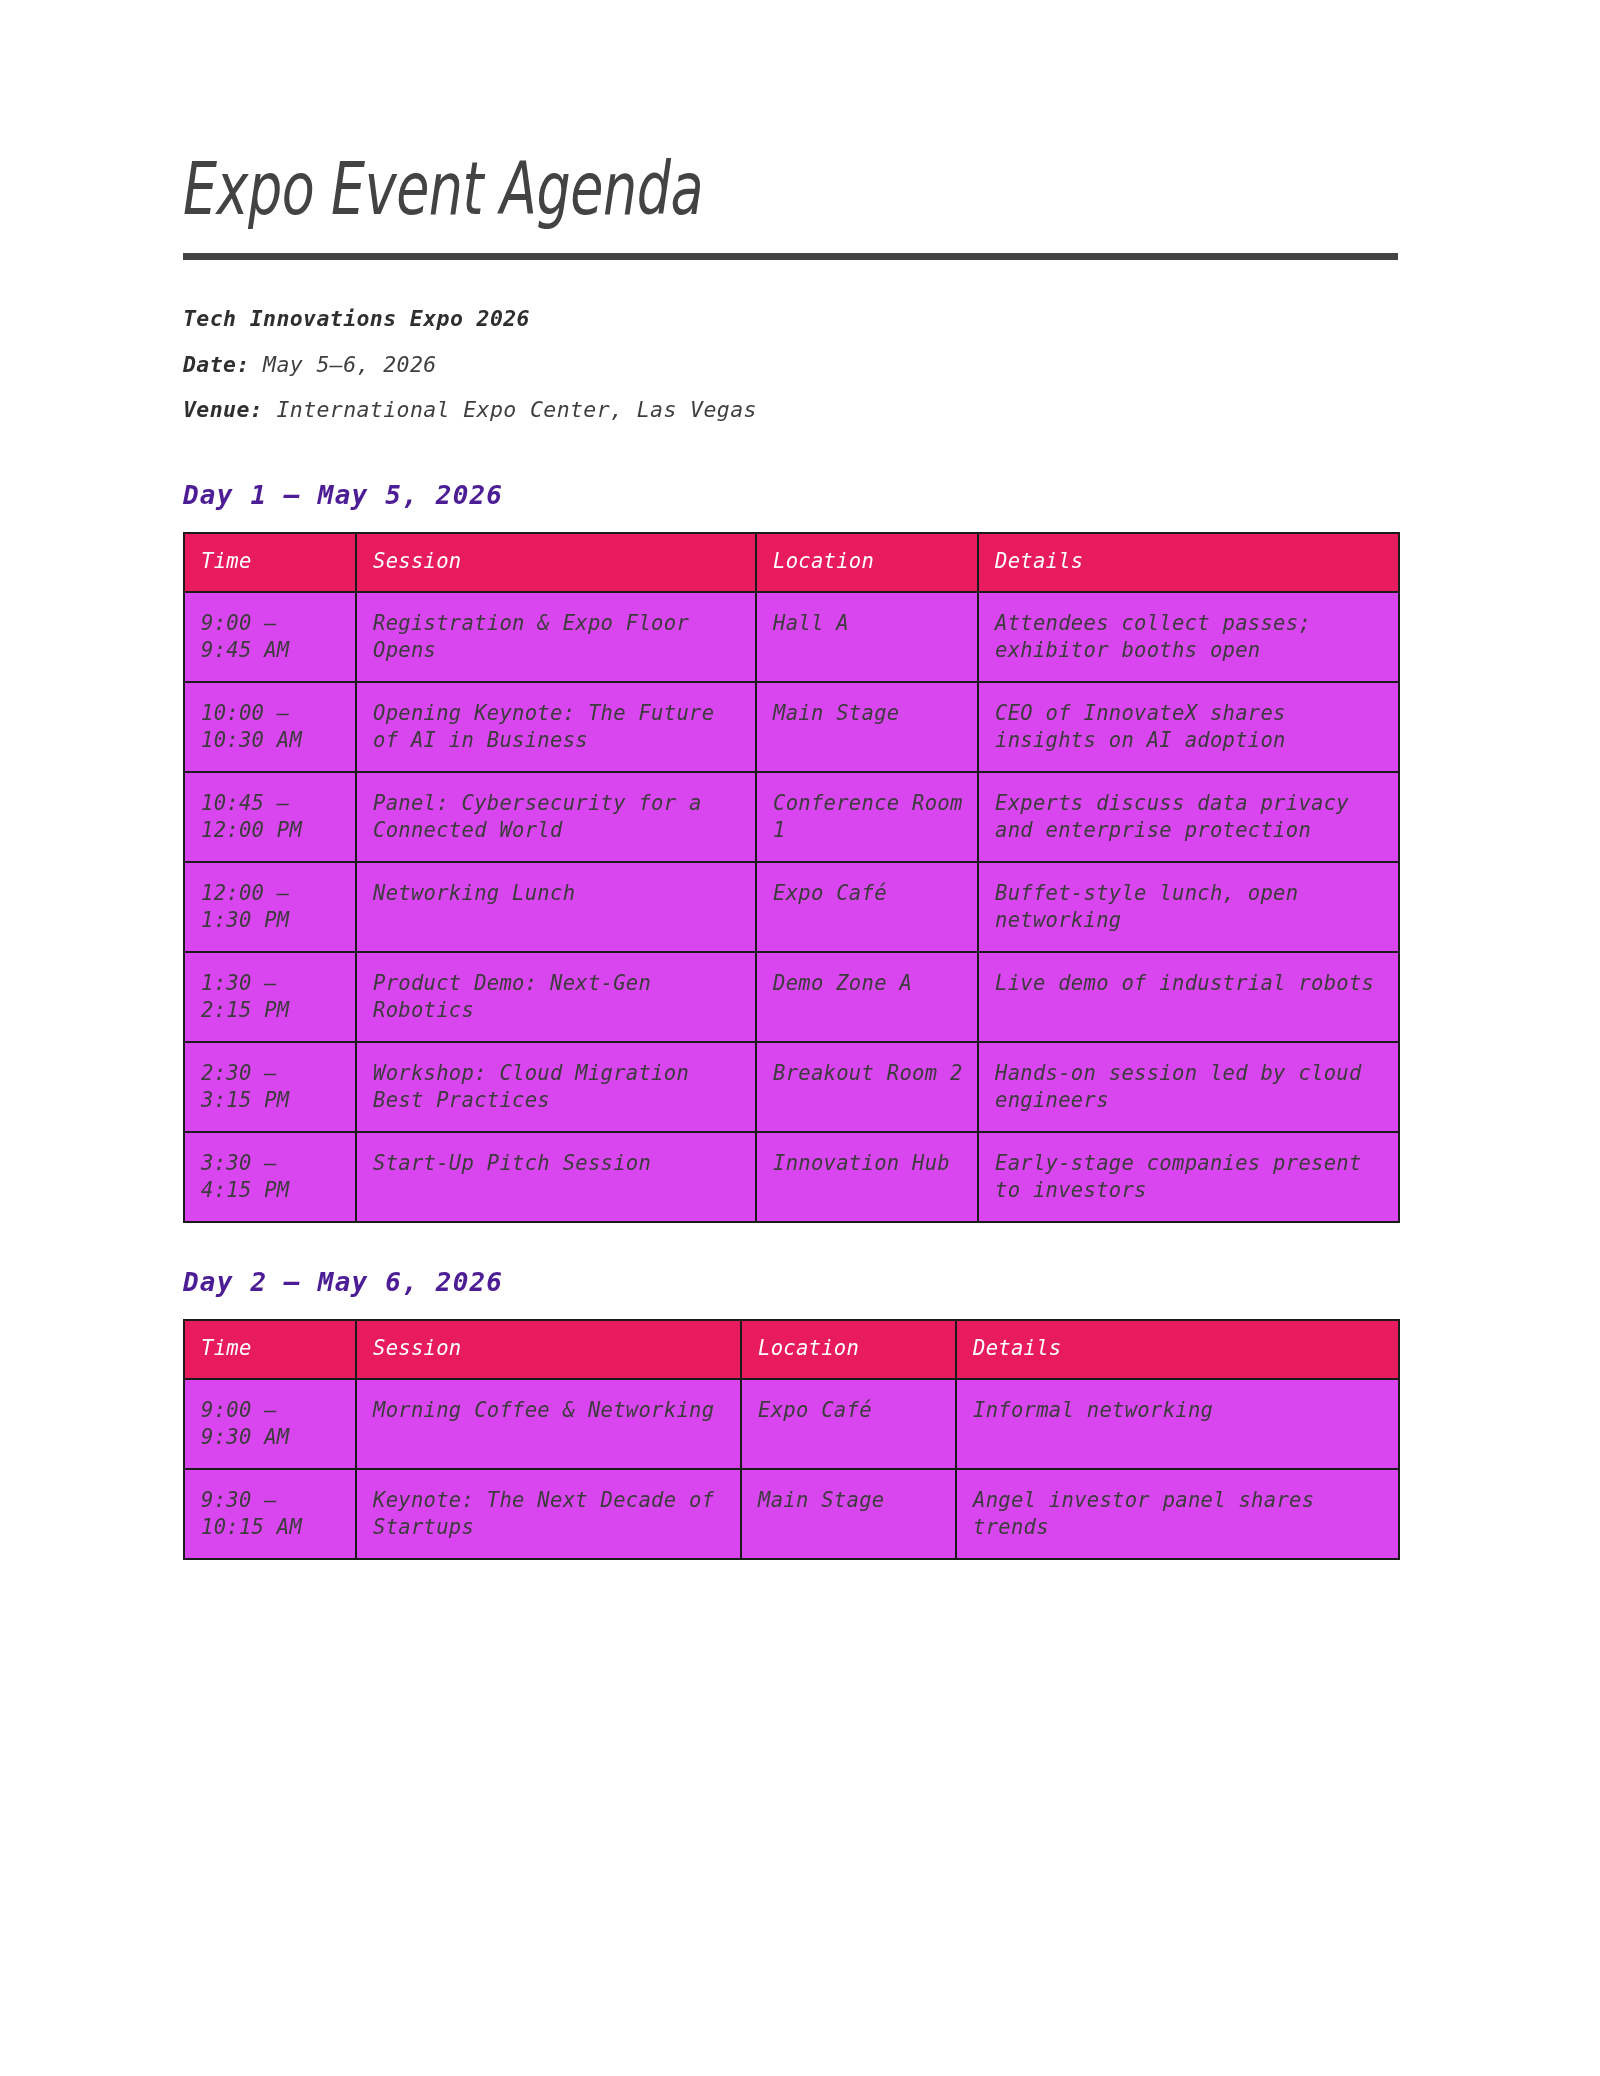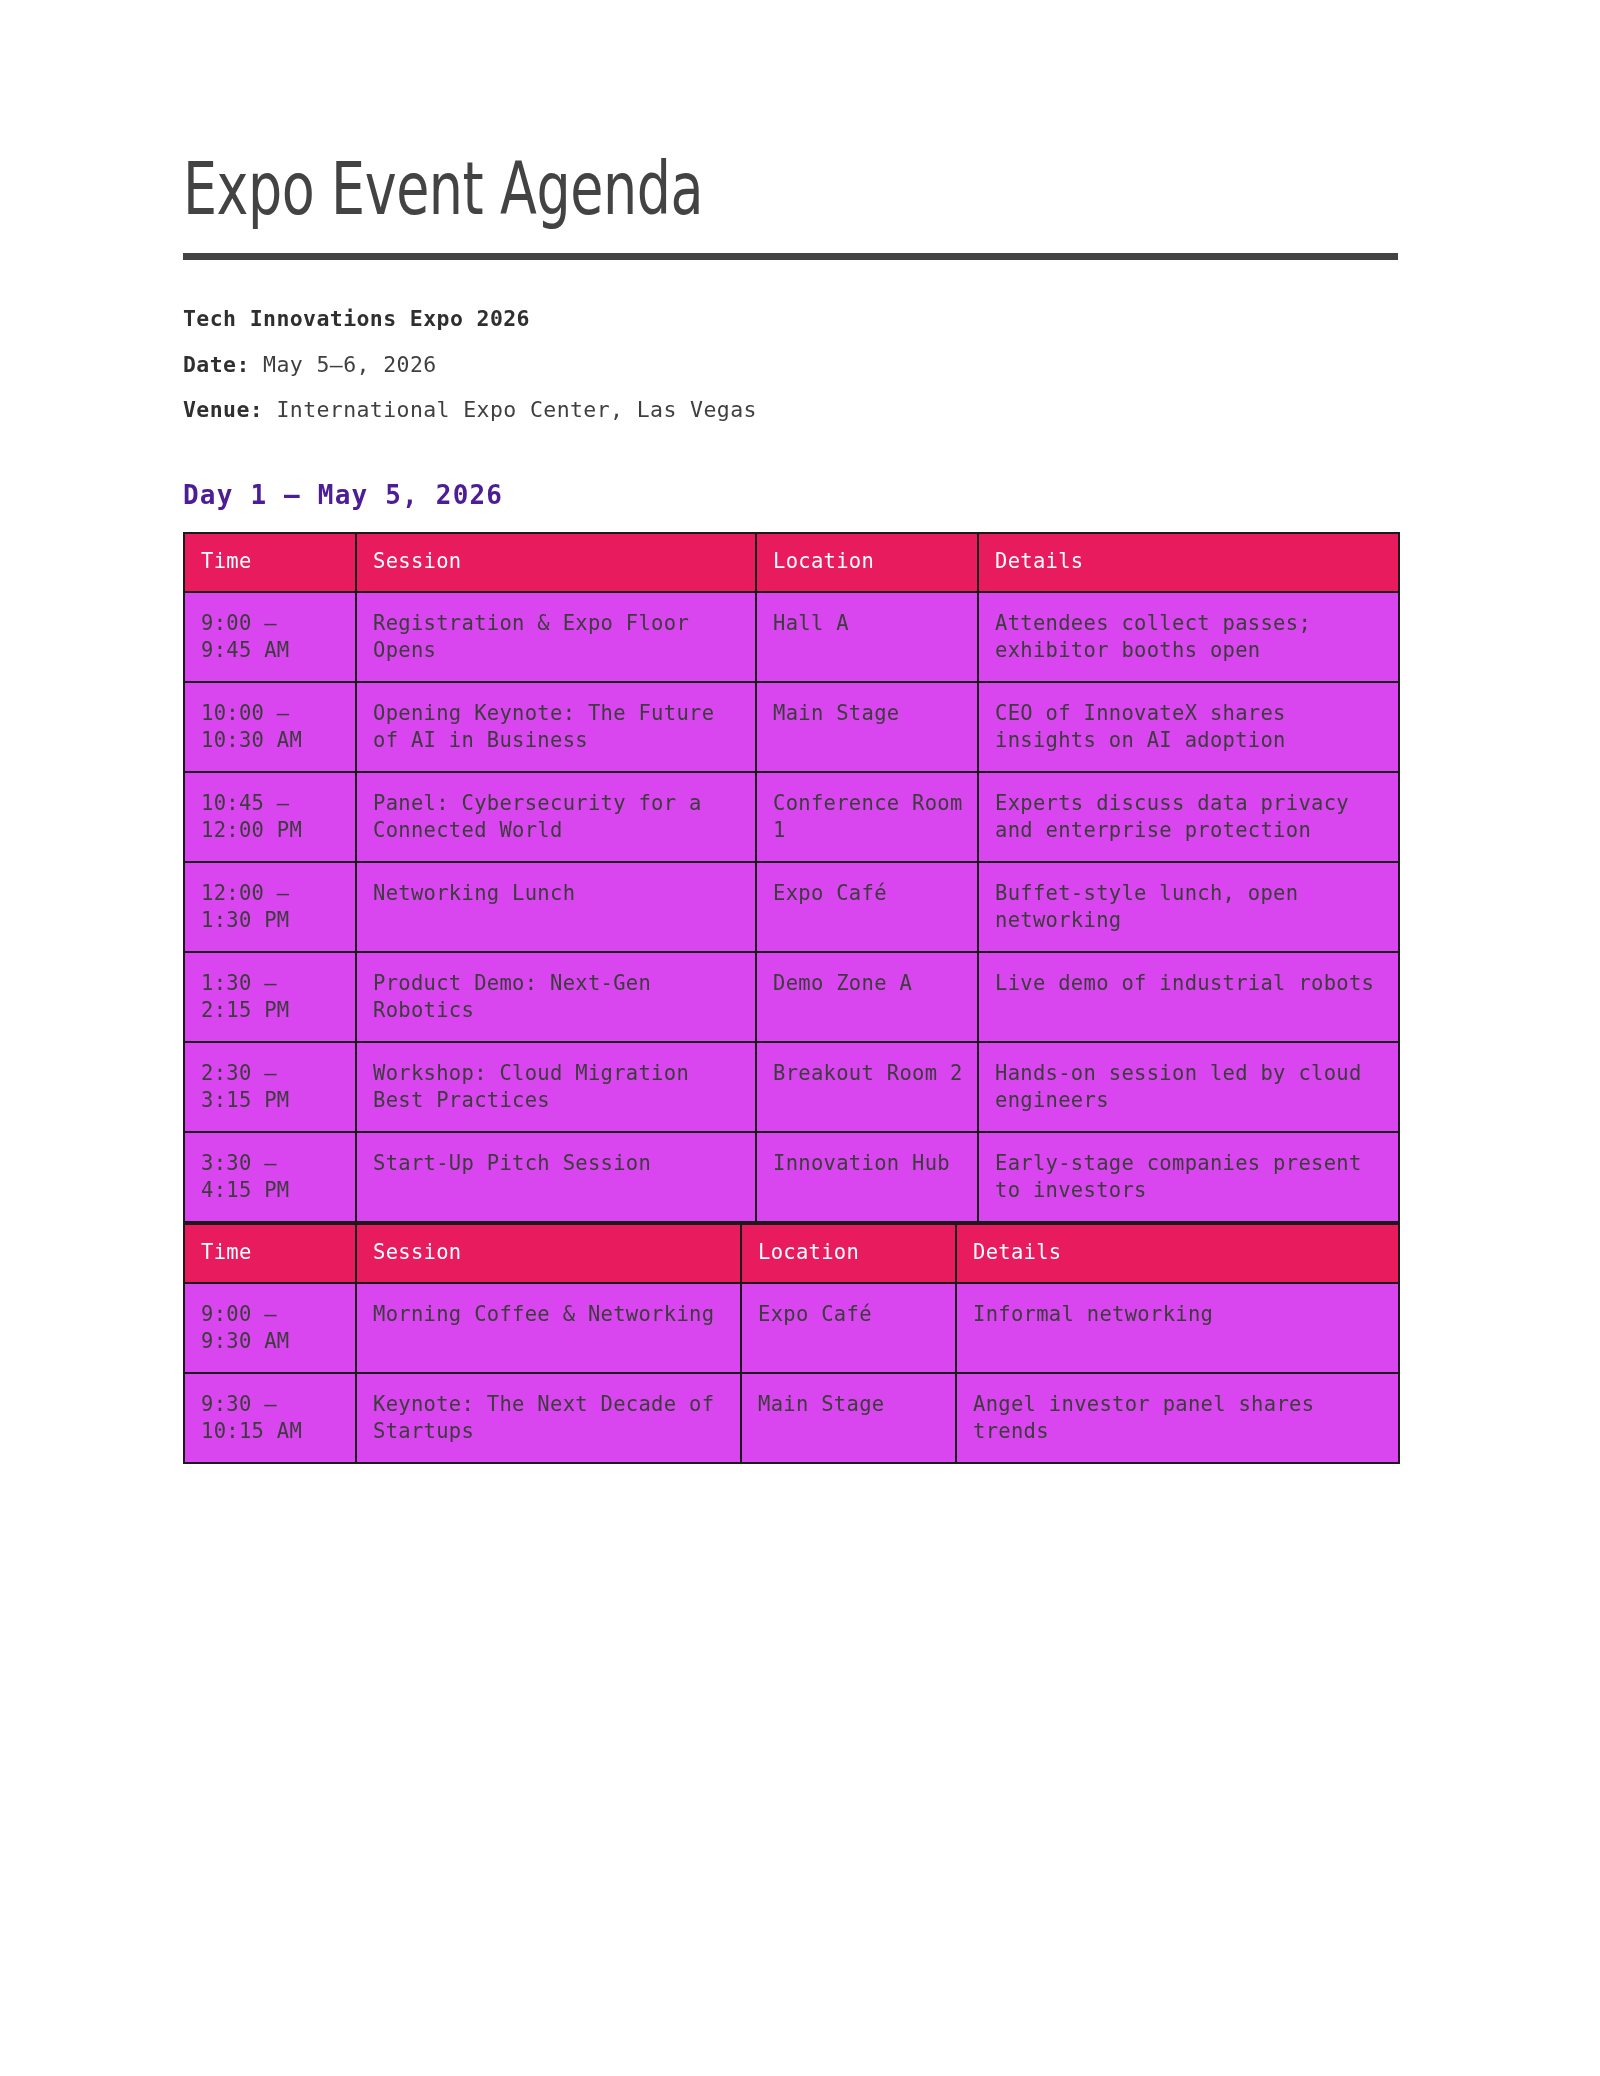--- a/index.html
+++ b/index.html
@@ -19,20 +19,21 @@
     height: 2076px;
     background: #ffffff;
     box-sizing: border-box;
     padding: 0;
   }
   .content {
     position: absolute;
     left: 183px;
     top: 0;
     width: 1033px;
+    font-style: italic;
   }
 
   
   .doc-title {
     font-family: "DejaVu Sans Condensed", "Liberation Sans Narrow", "Liberation Sans", sans-serif;
     font-stretch: condensed;
     font-size: 73px;
     line-height: 1.0;
     font-weight: 400;
     color: #434343;
@@ -213,20 +214,21 @@
         </tr>
         <tr>
           <td>3:30 –<br>4:15 PM</td>
           <td>Start-Up Pitch Session</td>
           <td>Innovation Hub</td>
           <td>Early-stage companies present to investors</td>
         </tr>
       </tbody>
     </table>
 
+    <h2 class="day-heading">Day 2 – May 6, 2026</h2>
 
     <table class="agenda day2">
       <colgroup>
         <col class="c-time">
           <col class="c-session">
           <col class="c-location">
           <col class="c-details">
       </colgroup>
       <thead>
         <tr>

